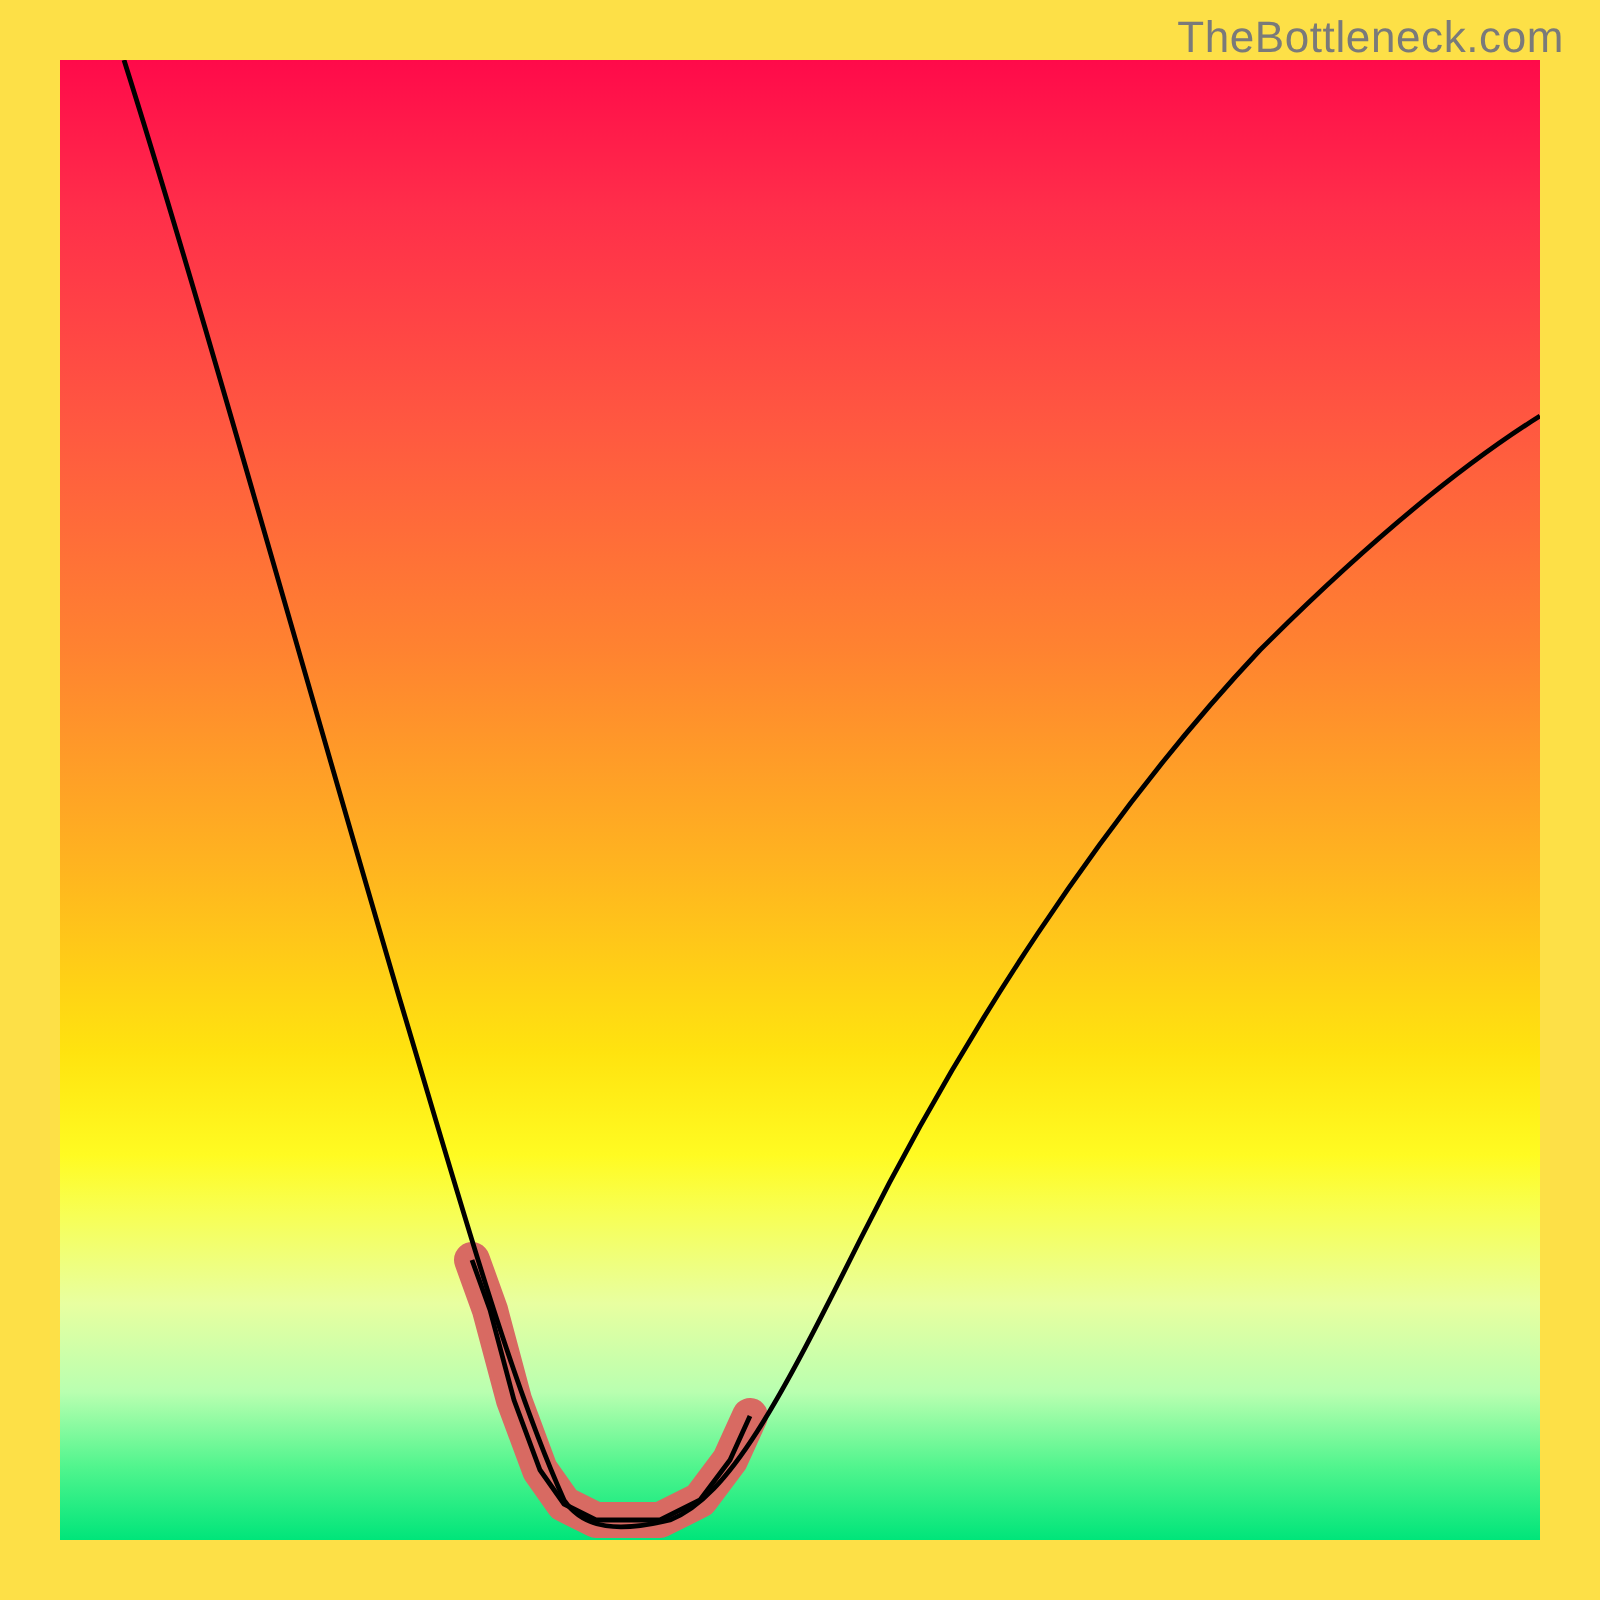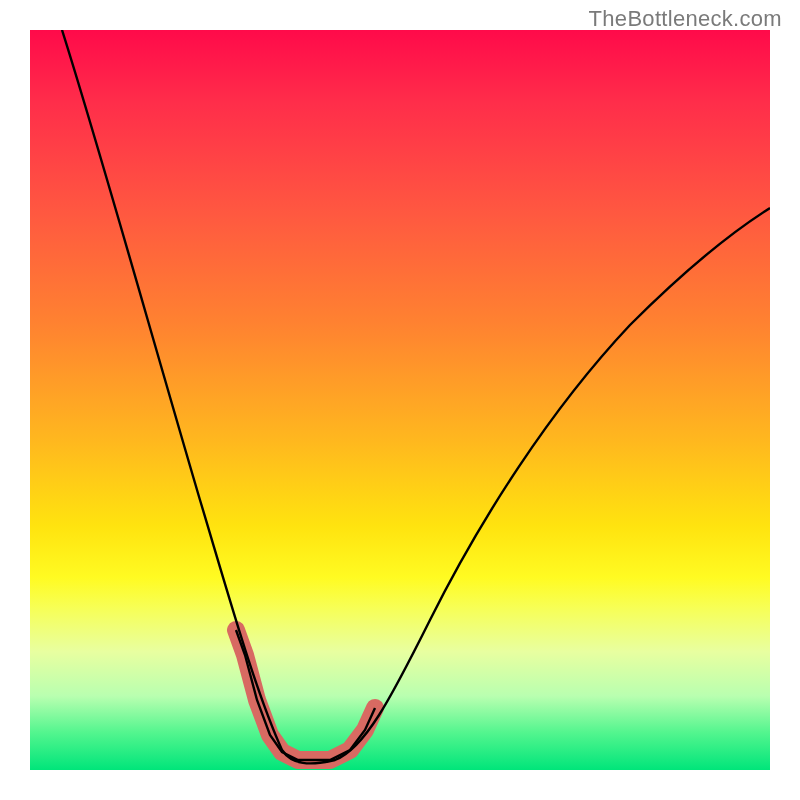--- a/index.html
+++ b/index.html
@@ -8,21 +8,21 @@
     width: 800px;
     height: 800px;
     background: #000;
     overflow: hidden;
     font-family: Arial, Helvetica, sans-serif;
   }
   .frame {
     position: relative;
     width: 800px;
     height: 800px;
-    background: #ffffff;
+    background: #fde047;
   }
   .plot-area {
     position: absolute;
     left: 30px;
     top: 30px;
     width: 740px;
     height: 740px;
     overflow: hidden;
   }
   .gradient {

